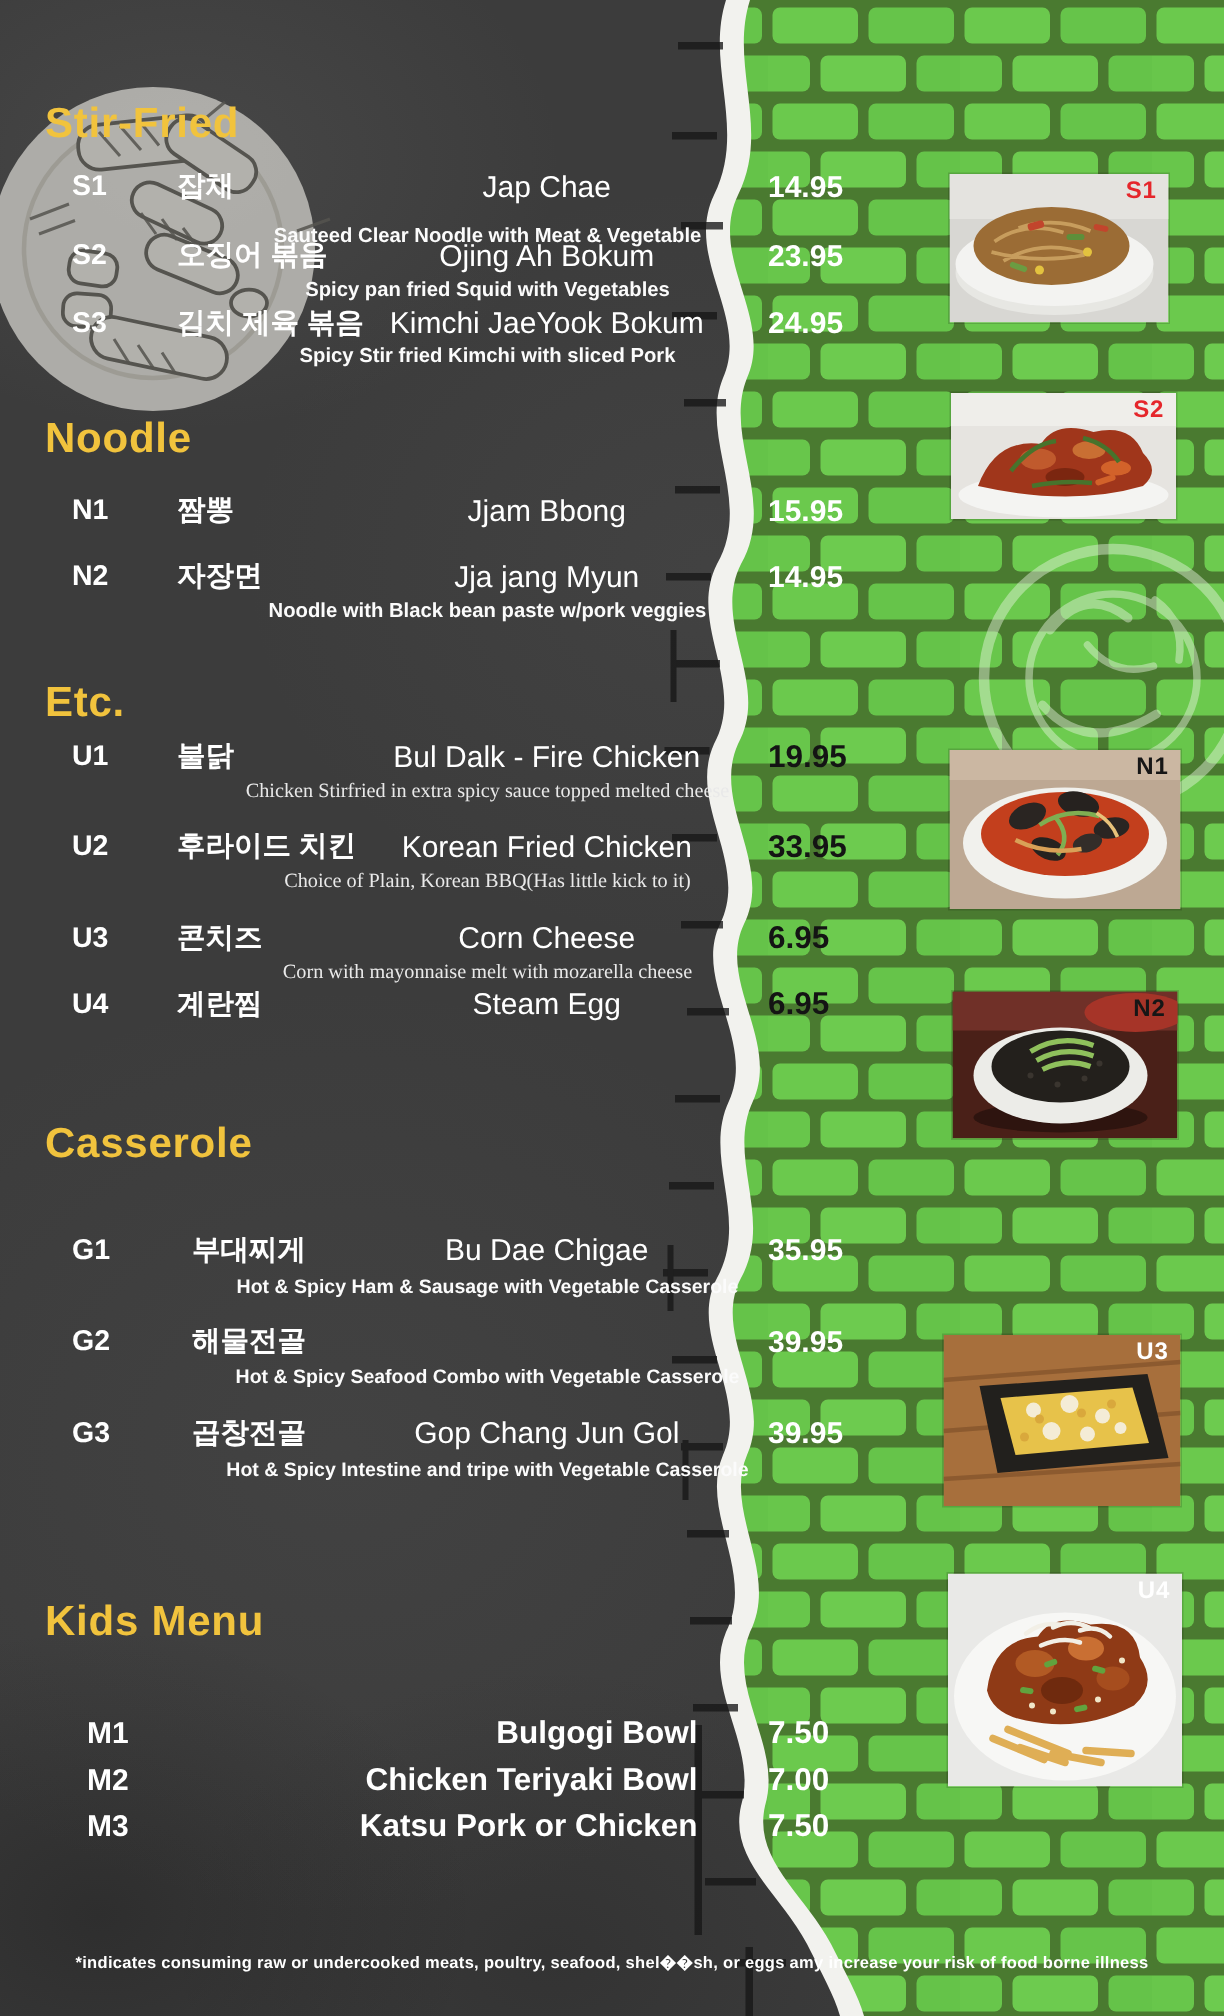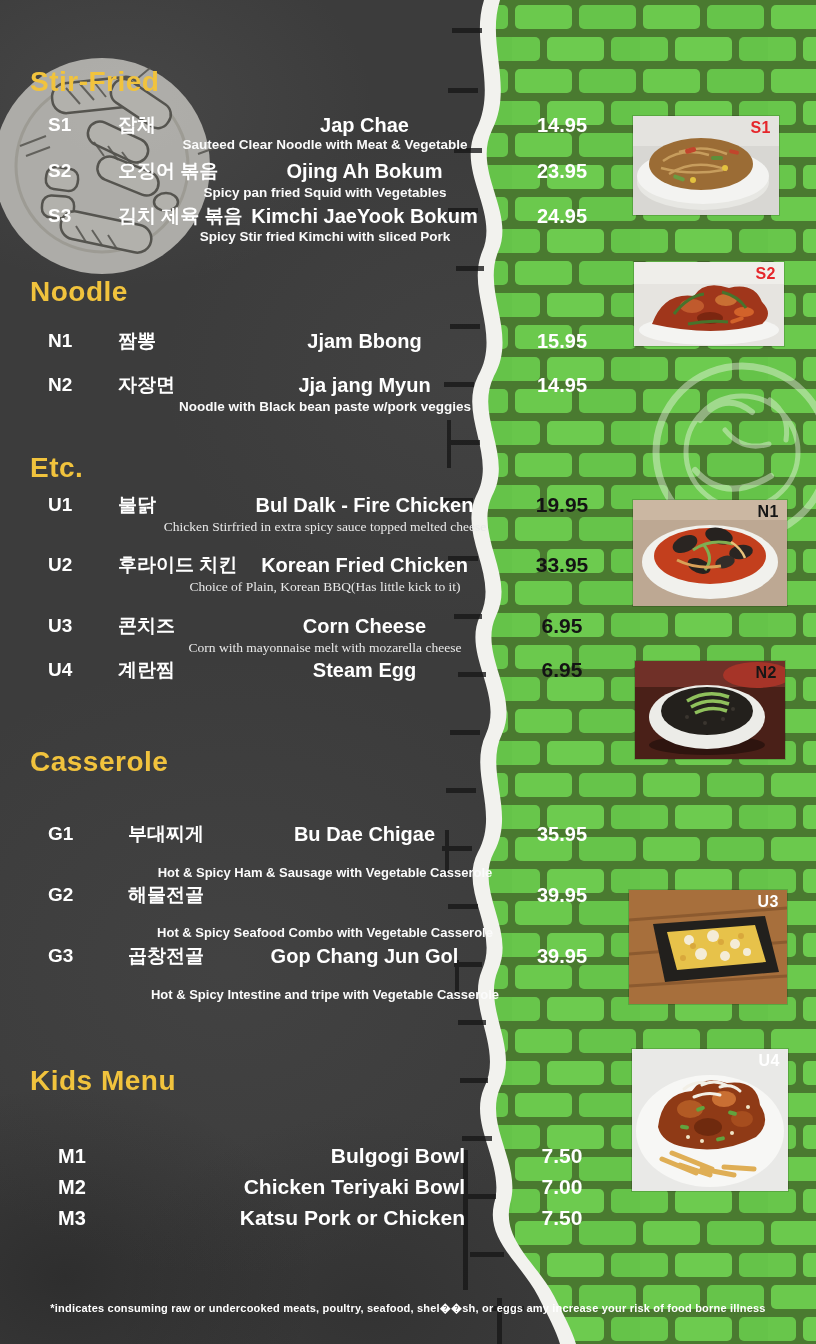--- a/index.html
+++ b/index.html
@@ -15,26 +15,26 @@
       #3c3c3c;
   }
   .bg-svg{position:absolute;left:0;top:0;z-index:1;}
   .plate-sketch{position:absolute;left:-10px;top:50px;z-index:2;}
   .content{position:absolute;inset:0;z-index:4;}
   .sec-h{position:absolute;left:30px;width:580px;text-align:left;
     color:#f1c33d;font-size:28px;font-weight:800;line-height:36px;letter-spacing:.5px;}
   .row{position:absolute;left:0;width:665px;height:26px;color:#fff;}
   .code{position:absolute;left:48px;width:58px;font-size:19px;font-weight:700;line-height:26px;}
   .kor{position:absolute;left:118px;width:160px;font-size:19px;font-weight:700;line-height:26px;white-space:nowrap;}
-  .name{position:absolute;left:212px;width:305px;text-align:center;font-size:20px;font-weight:700;line-height:26px;white-space:nowrap;}
-  .price{position:absolute;left:512px;width:100px;text-align:center;font-size:20px;font-weight:800;line-height:26px;}
+  .name{position:absolute;left:212px;width:305px;text-align:center;font-size:20px;font-weight:400;line-height:26px;white-space:nowrap;}
+  .price{position:absolute;left:512px;width:100px;font-size:20px;font-weight:800;line-height:26px;}
   .price-d{color:#141414;font-size:21px;}
   .desc{position:absolute;left:30px;width:590px;text-align:center;color:#fbfbfb;}
   .desc-b{font-size:13.5px;font-weight:700;line-height:16px;}
-  .desc-g{font-size:13px;font-weight:700;line-height:16px;margin-top:15px;}
+  .desc-g{font-size:13px;font-weight:700;line-height:16px;}
   .desc-l{font-size:13.5px;font-weight:400;line-height:16px;color:#e9e9e9;font-family:Liberation Serif, serif;}
   .kidname{position:absolute;left:135px;width:330px;font-size:21px;font-weight:700;line-height:30px;text-align:right;}
   .kidrow{height:30px;padding-left:25px;}
   .kidrow .code{font-size:20px;line-height:30px;left:58px;}
   .kidrow .price{line-height:30px;font-size:21px;}
   .footer{position:absolute;left:0;top:1300px;width:816px;text-align:center;
     color:#fff;font-size:11px;font-weight:700;z-index:5;letter-spacing:.2px;}
   .photo{position:absolute;z-index:5;box-shadow:0 0 0 1px rgba(0,0,0,.15);}
   .photo svg{display:block;width:100%;height:100%;}
   .photo-label{position:absolute;top:3px;right:8px;font-size:16px;font-weight:800;letter-spacing:.5px;}
@@ -138,21 +138,21 @@
 
   <div class="content">
 
     <div class="sec-h" style="top:64px">Stir-Fried</div>
     <div class="row" style="top:112px">
       <span class="code">S1</span>
       <span class="kor">잡채</span>
       <span class="name">Jap Chae</span>
       <span class="price">14.95</span>
     </div>
-    <div class="desc desc-b" style="top:137px">Sauteed Clear Noodle with Meat &amp; Vegetable</div>
+    <div class="desc desc-b" style="top:149px">Sauteed Clear Noodle with Meat &amp; Vegetable</div>
     <div class="row" style="top:158px">
       <span class="code">S2</span>
       <span class="kor">오징어 볶음</span>
       <span class="name">Ojing Ah Bokum</span>
       <span class="price">23.95</span>
     </div>
     <div class="desc desc-b" style="top:185px">Spicy pan fried Squid with Vegetables</div>
     <div class="row" style="top:203px">
       <span class="code">S3</span>
       <span class="kor">김치 제육 볶음</span>

